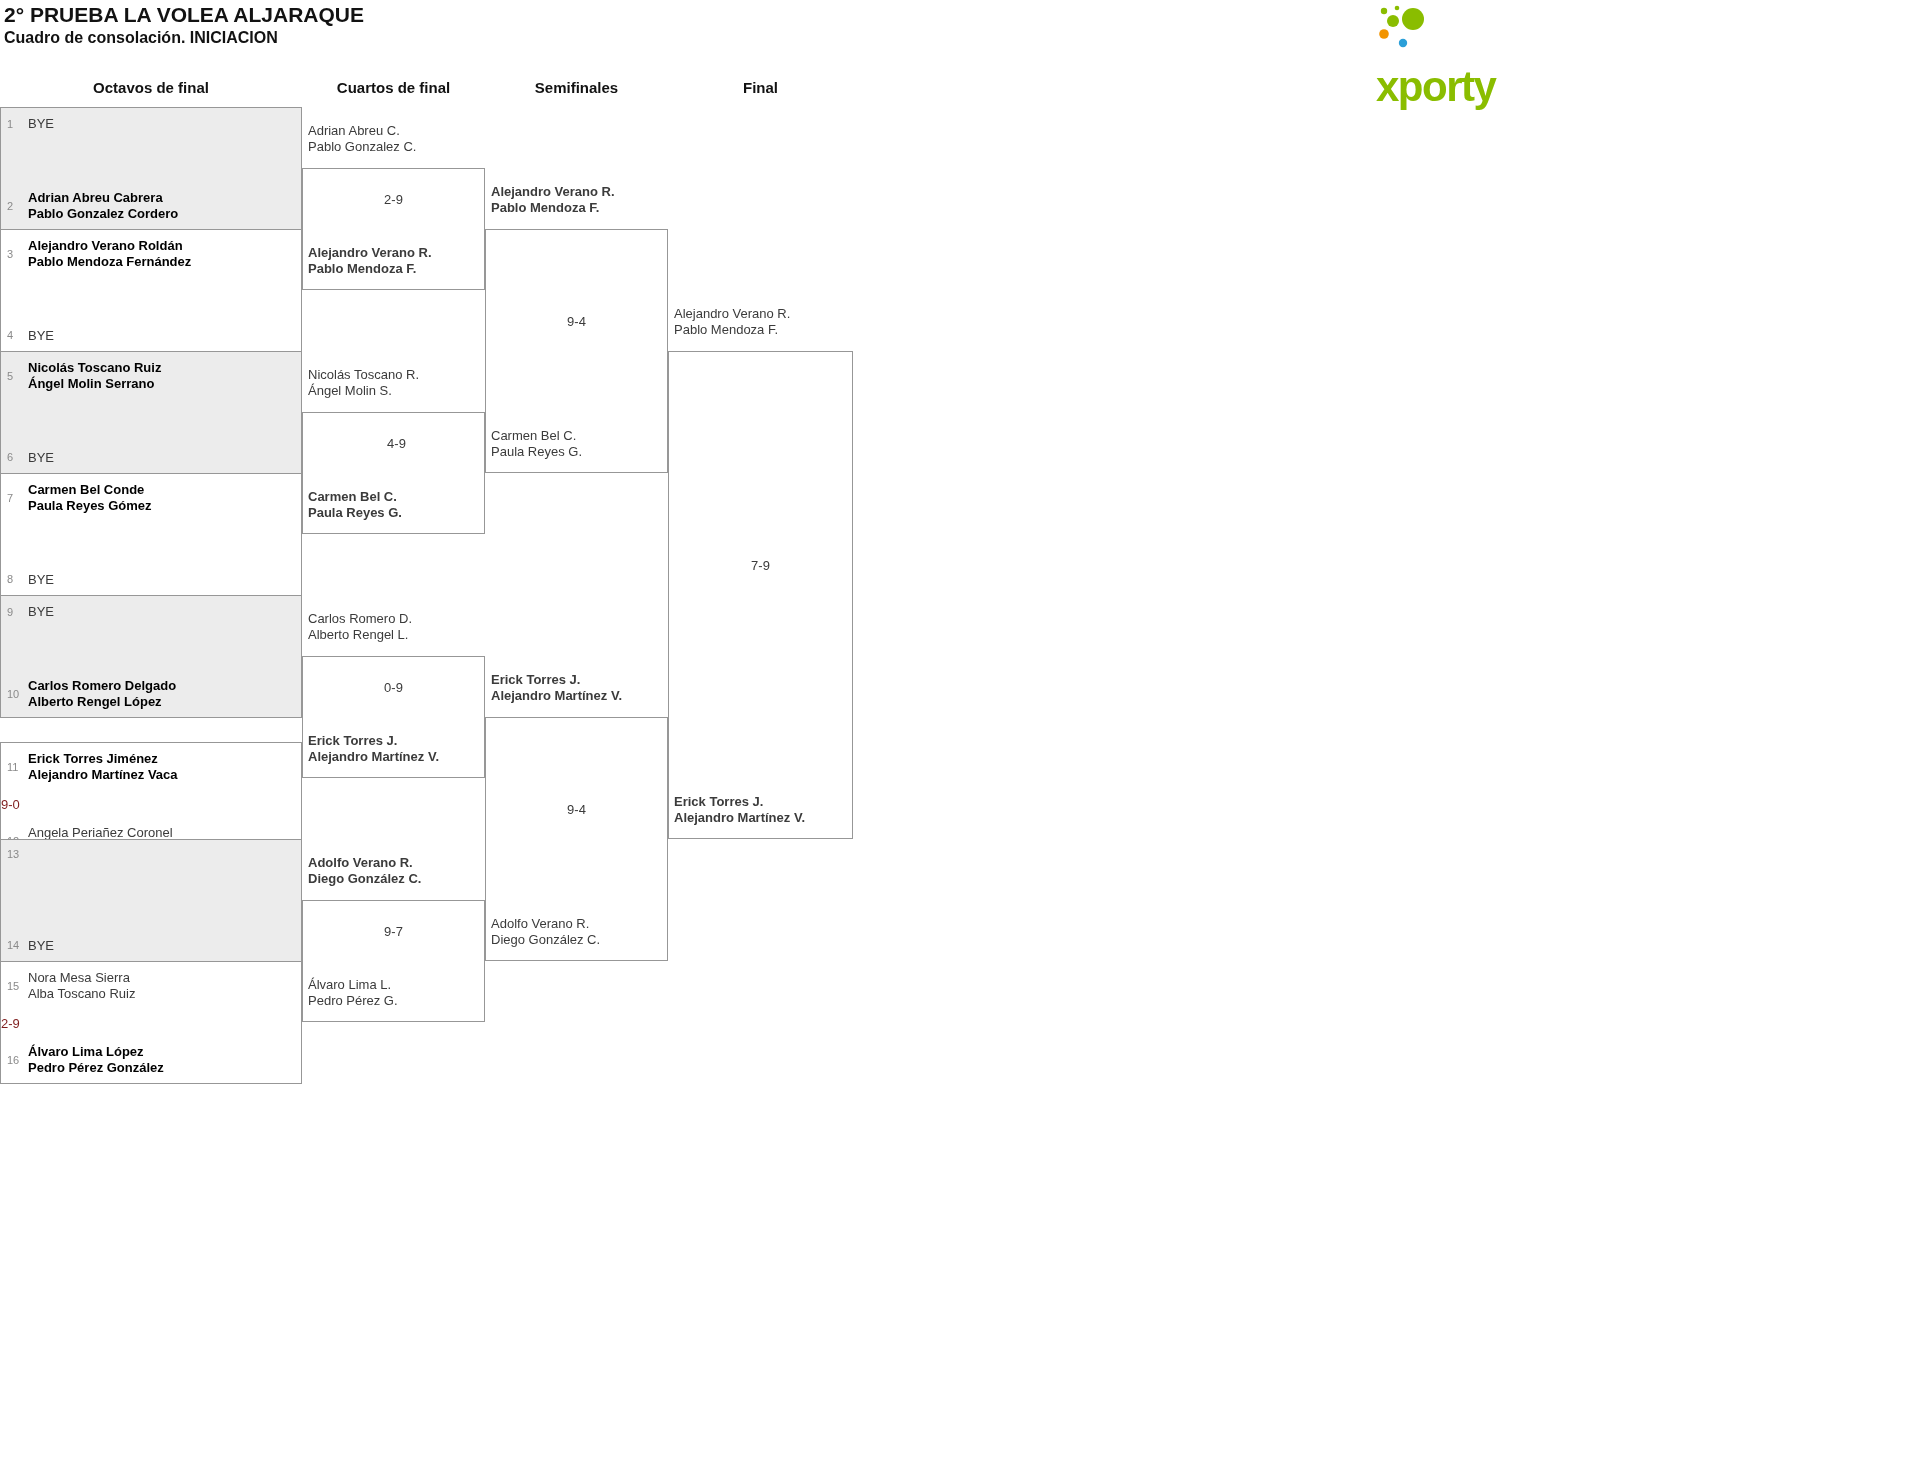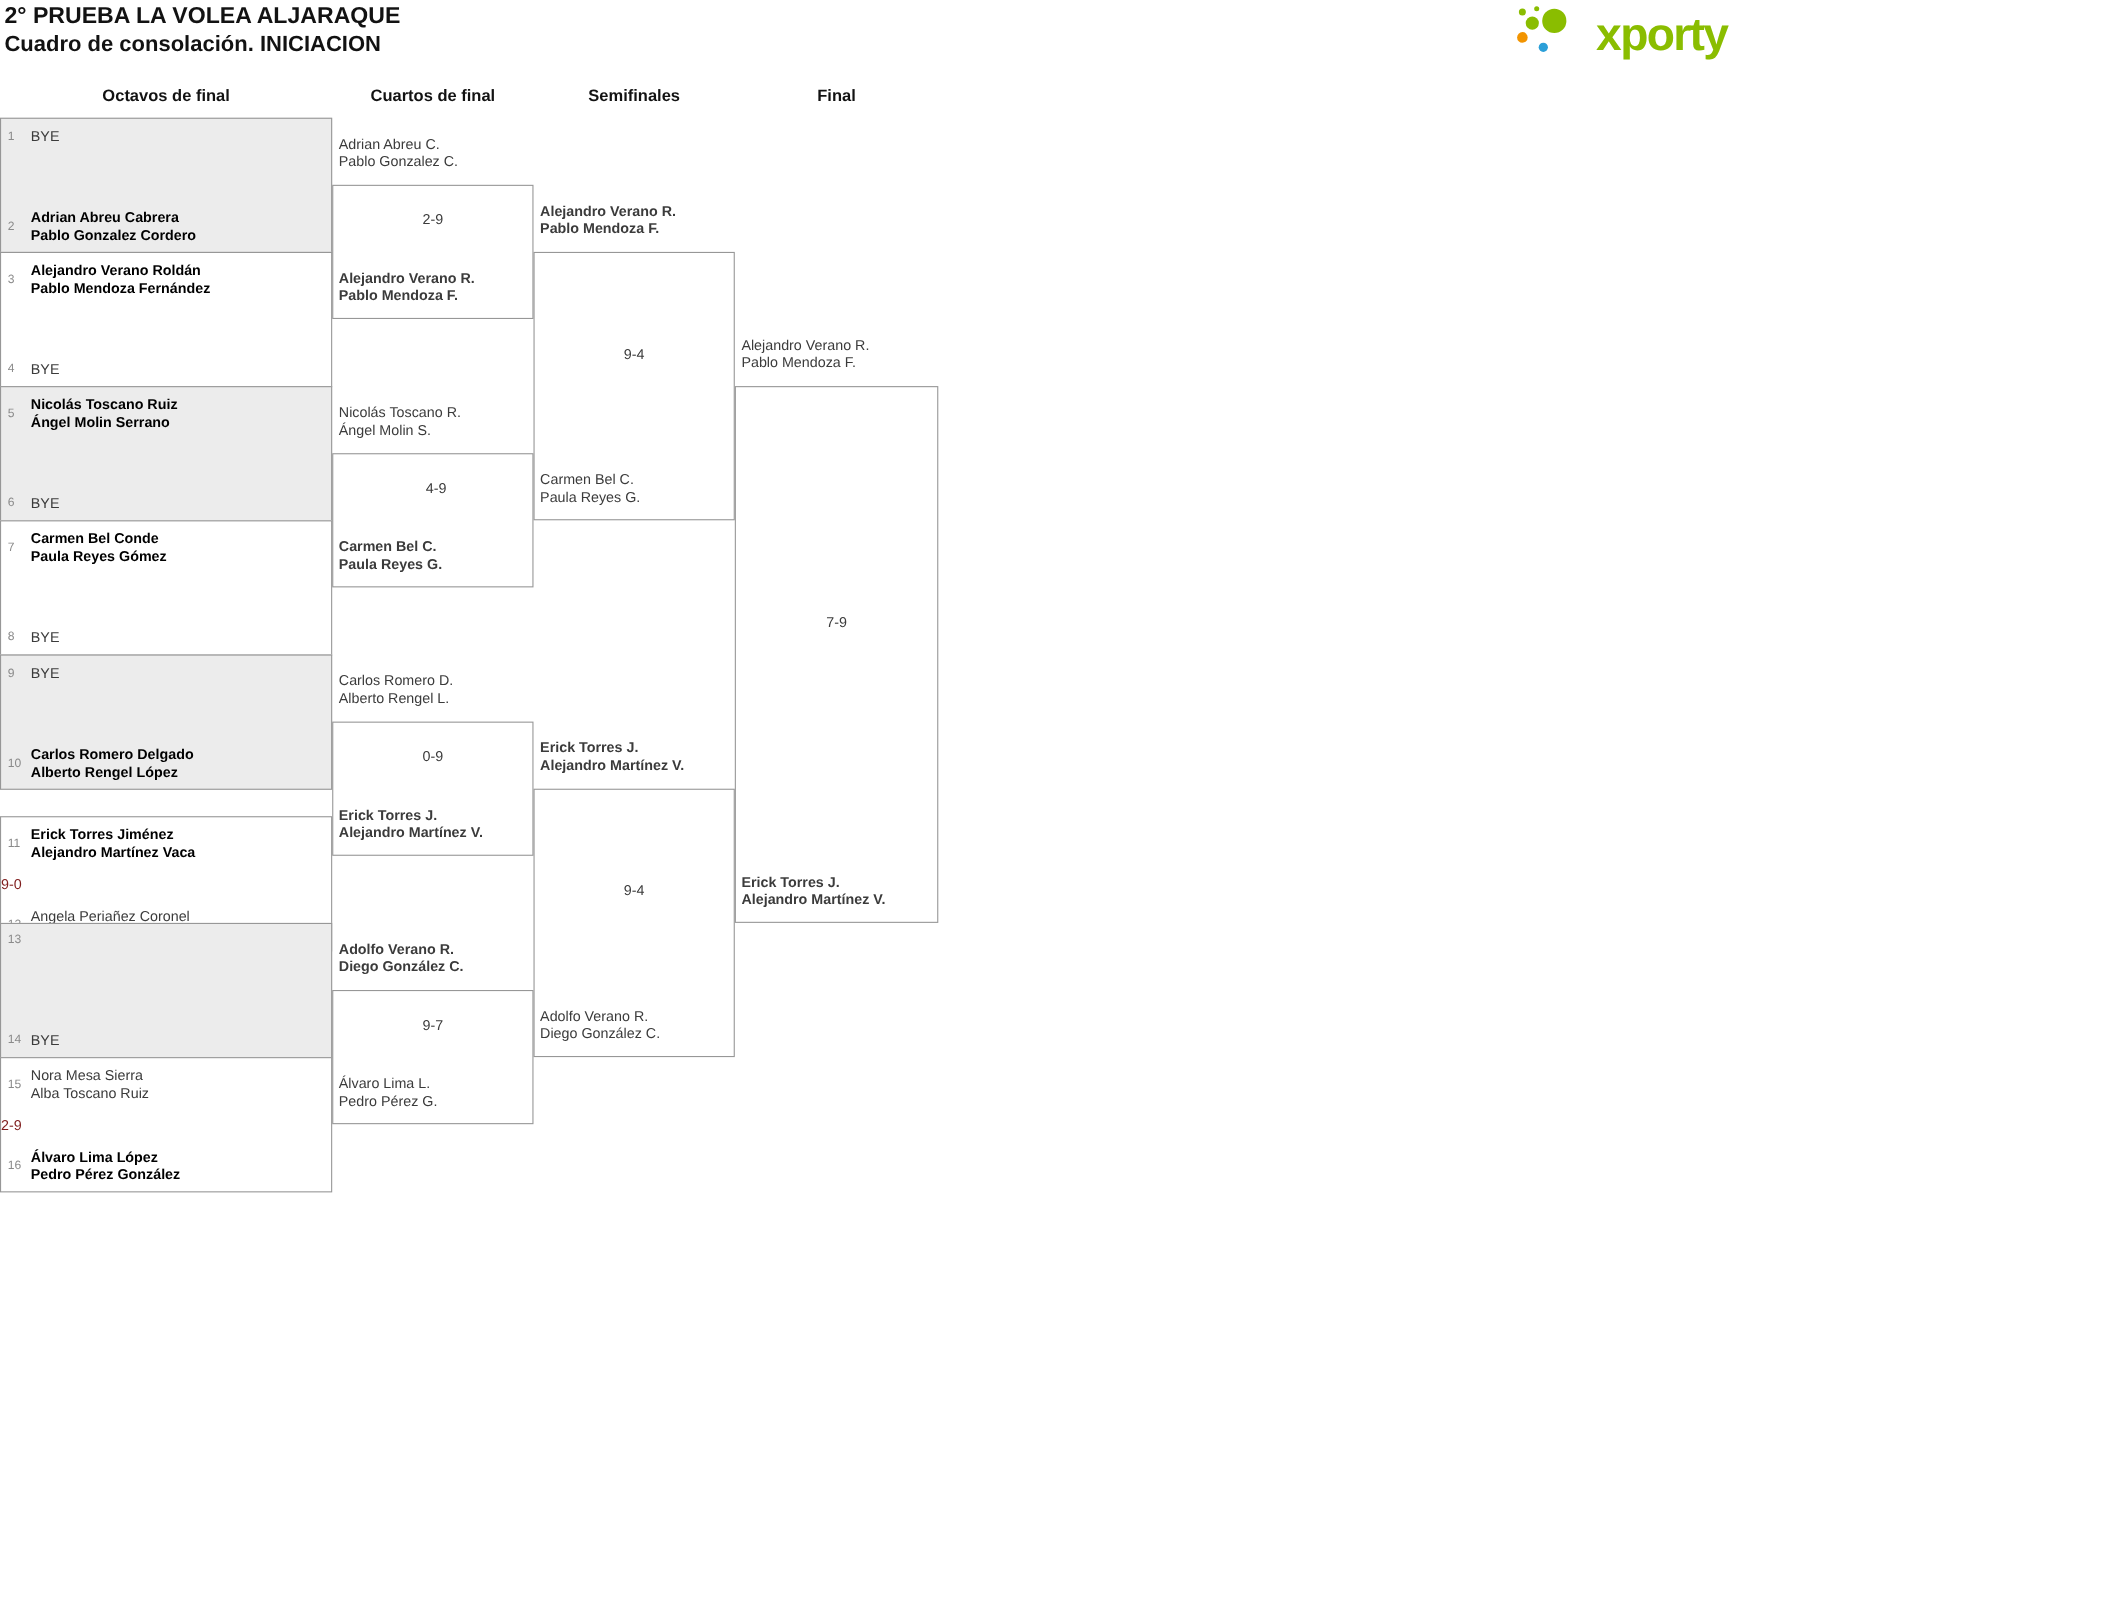--- a/index.html
+++ b/index.html
@@ -1,23 +1,23 @@
 <!DOCTYPE html>
 <html><head>
 <meta charset="utf-8">
 <style>
   * { margin:0; padding:0; box-sizing:border-box; }
   html,body { background:#fff; }
   body { width:1920px; height:1459px; font-family:"Liberation Sans","DejaVu Sans",sans-serif; }
   .page { position:relative; width:1920px; height:1459px; background:#fff; overflow:hidden; }
 
   .title { position:absolute; left:4px; top:3px; font-size:21px; font-weight:bold; color:#121212; }
-  .subtitle { position:absolute; left:4px; top:29px; font-size:20px; font-weight:bold; color:#121212; }
-
-  .logo { position:absolute; left:1376px; top:3px; display:flex; align-items:flex-end; gap:21px; }
+  .subtitle { position:absolute; left:4px; top:29px; font-size:16px; font-weight:bold; color:#121212; }
+
+  .logo { position:absolute; left:1376px; top:3px; display:flex; align-items:flex-start; gap:4px;flex-direction:column; }
   .logo-text { font-size:42px; font-weight:bold; color:#8abd00; letter-spacing:-1.5px; line-height:52px; }
 
   .rh { position:absolute; top:79px; text-align:center; font-size:15px; font-weight:bold; color:#121212; }
   .rh0 { left:0; width:302px; }
   .rh1 { left:302px; width:183px; }
   .rh2 { left:485px; width:183px; }
   .rh3 { left:668px; width:185px; }
 
   .mbox { position:absolute; left:0; width:302px; height:123px; border:1px solid #979797; }
   .gray { background:#ececec; }

